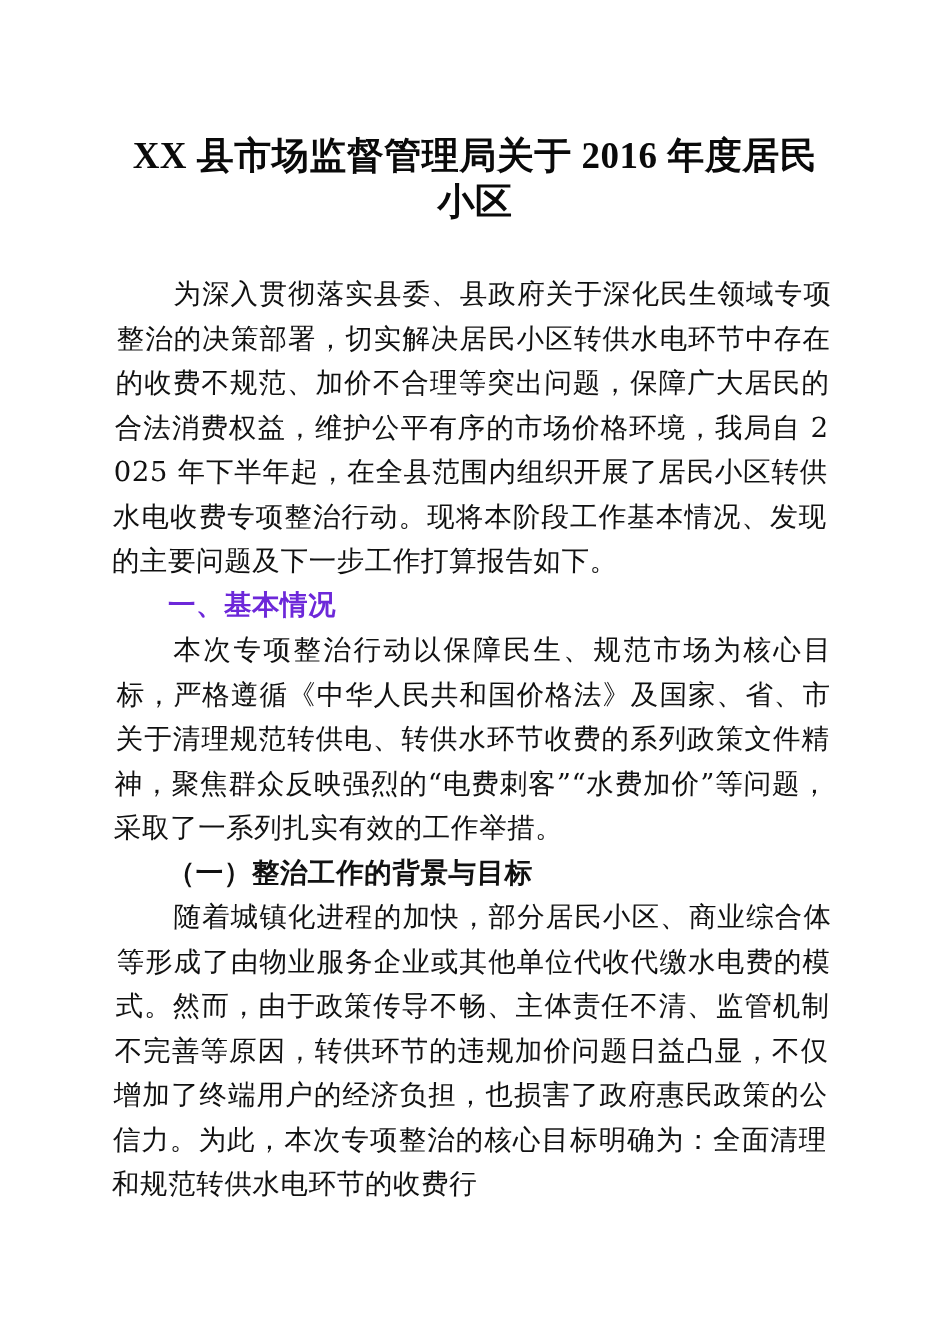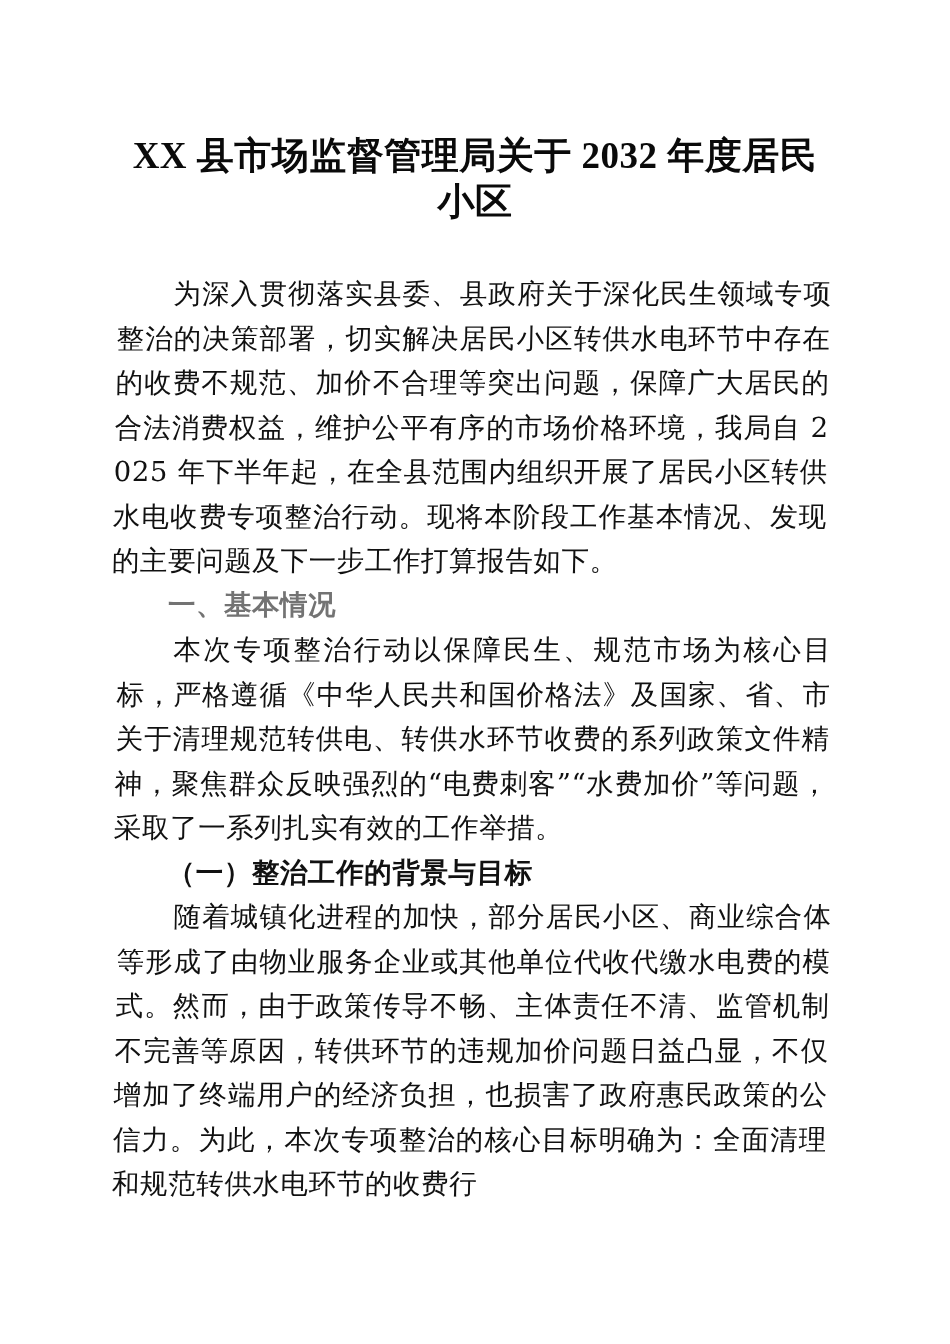--- a/index.html
+++ b/index.html
@@ -72,21 +72,21 @@
 
   
   .h1-section {
     margin: 0;
     font-family: "Liberation Sans", "DejaVu Sans", sans-serif;
     font-weight: bold;
     font-size: 27.5px;
     line-height: 44.5px;
     text-indent: 50px;
     letter-spacing: 0.5px;
-    color: #737373;
+    color: #6d28d9;
   }
 
   
   .h2-section {
     margin: 0;
     font-family: "DejaVu Serif", "Liberation Serif", serif;
     font-size: 27.5px;
     line-height: 44.5px;
     text-indent: 50px;
     letter-spacing: 0.6px;
@@ -99,21 +99,21 @@
     text-align: justify;
   }
 </style>
 </head>
 <body>
 
 <div class="page">
   <div class="content">
 
     <h1 class="doc-title">
-      <span class="tline">XX 县市场监督管理局关于 2032 年度居民小区</span>
+      <span class="tline">XX 县市场监督管理局关于 2016 年度居民小区</span>
     </h1>
 
     <p class="para para-first">为深入贯彻落实县委、县政府关于深化民生领域专项整治的决策部署，切实解决居民小区转供水电环节中存在的收费不规范、加价不合理等突出问题，保障广大居民的合法消费权益，维护公平有序的市场价格环境，我局自 2025 年下半年起，在全县范围内组织开展了居民小区转供水电收费专项整治行动。现将本阶段工作基本情况、发现的主要问题及下一步工作打算报告如下。</p>
 
     <h2 class="h1-section">一、基本情况</h2>
 
     <p class="para">本次专项整治行动以保障民生、规范市场为核心目标，严格遵循《中华人民共和国价格法》及国家、省、市关于清理规范转供电、转供水环节收费的系列政策文件精神，聚焦群众反映强烈的“电费刺客”“水费加价”等问题，采取了一系列扎实有效的工作举措。</p>
 
     <h3 class="h2-section">（一）整治工作的背景与目标</h3>
 

